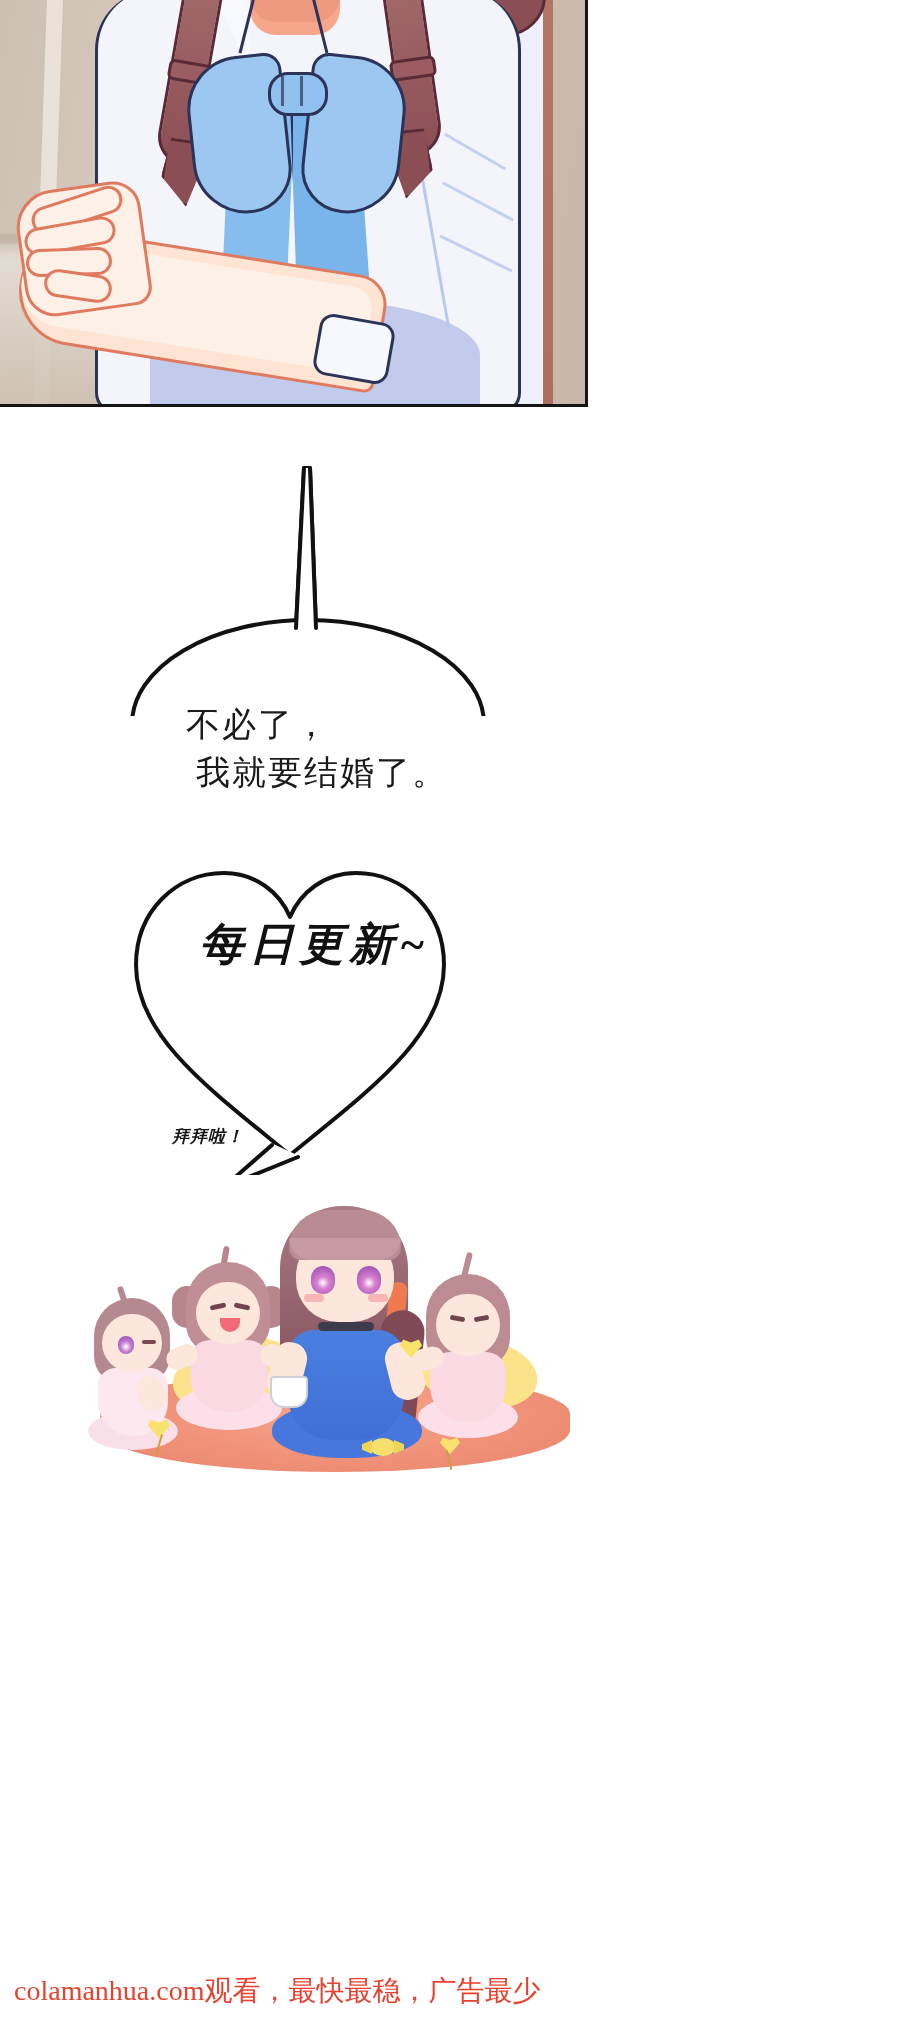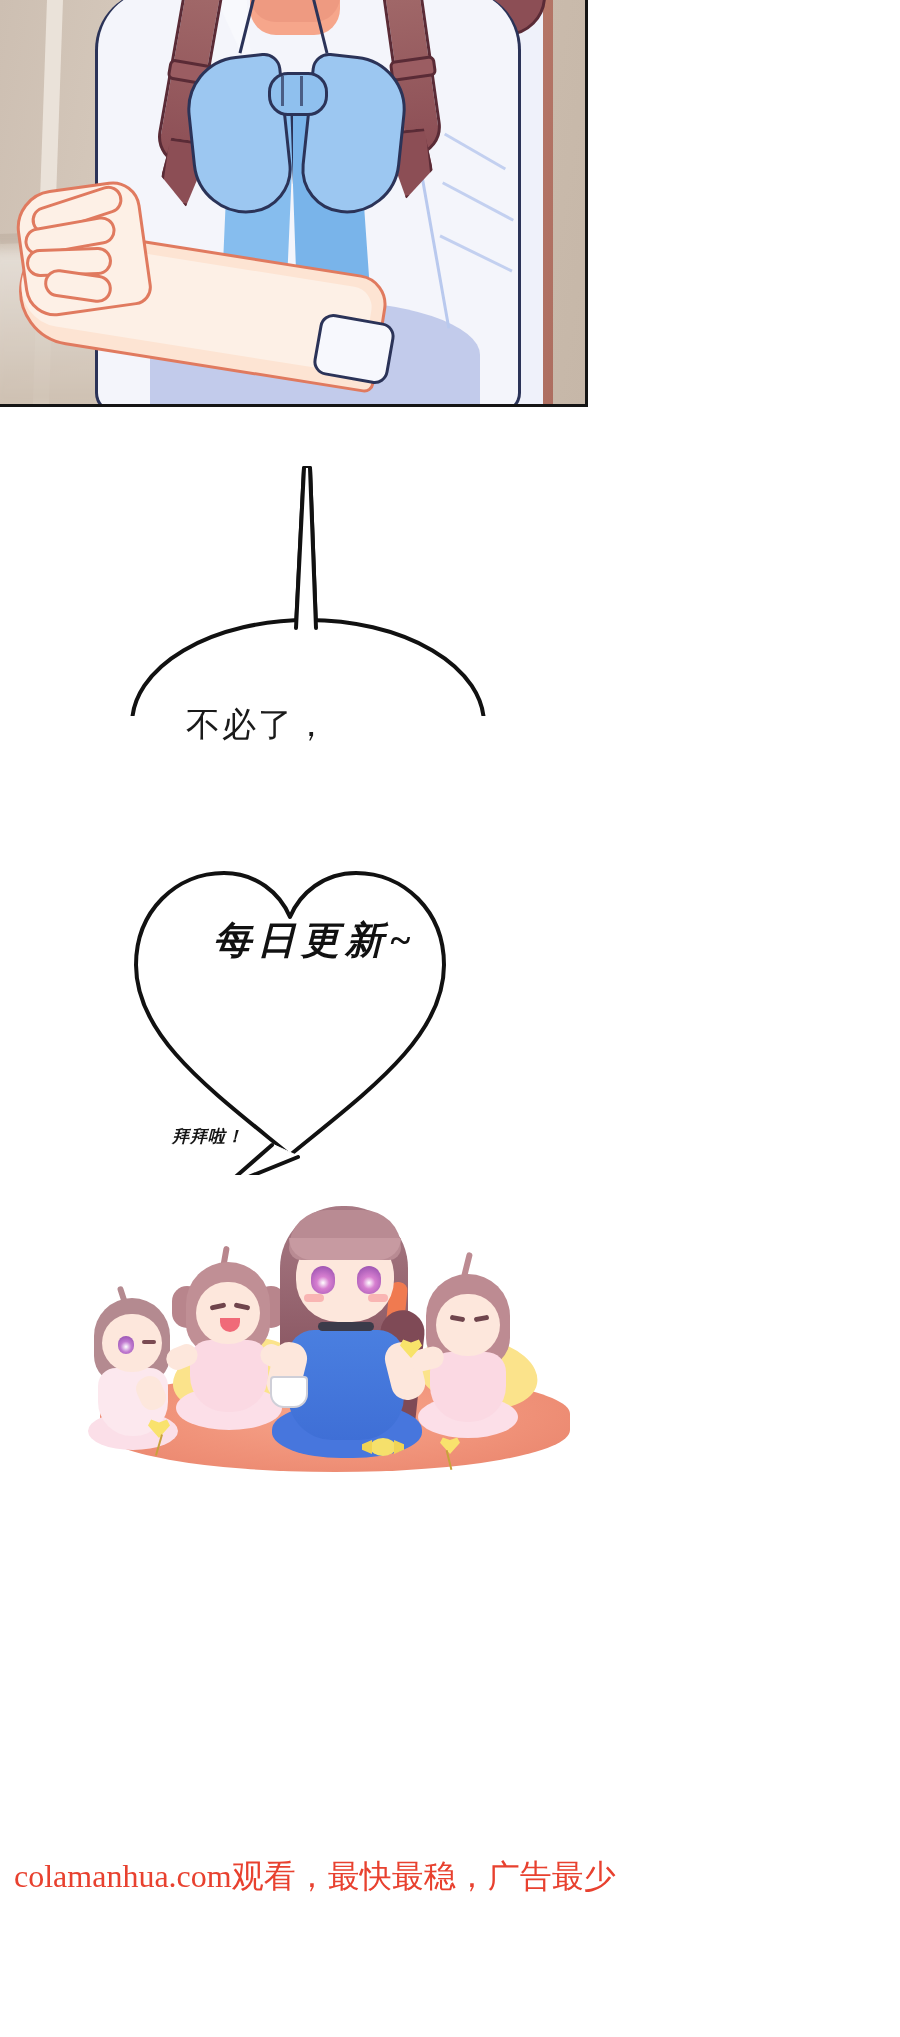--- a/index.html
+++ b/index.html
@@ -123,21 +123,21 @@
     position:absolute;left:186px;top:700px;width:290px;
     font-size:34px;line-height:1.42;color:#1a1a1a;letter-spacing:2px;
     font-family:"Liberation Sans","DejaVu Sans",sans-serif;
   }
   .bubble-text .l2{padding-left:10px;display:block;}
 
   
   .heart-wrap{position:absolute;left:120px;top:855px;width:340px;height:310px;}
   .heart-text{
     position:absolute;left:185px;top:915px;width:260px;text-align:center;
-    font-size:38px;color:#111;letter-spacing:6px;font-style:italic;font-weight:bold;
+    font-size:44px;color:#111;letter-spacing:6px;font-style:italic;font-weight:bold;
     font-family:"Liberation Serif","DejaVu Serif",serif;
   }
   .heart-text .hl2{display:block;margin-top:48px;margin-left:14px;}
 
   .byebye{
     position:absolute;left:172px;top:1125px;width:120px;
     font-size:17px;color:#141414;letter-spacing:1px;font-weight:bold;font-style:italic;
     font-family:"Liberation Serif","DejaVu Serif",serif;
   }
 
@@ -243,22 +243,22 @@
   .cd2l{position:absolute;left:282px;top:250px;width:10px;height:14px;background:#f0d455;
     clip-path:polygon(100% 0,100% 100%,0 70%,0 30%);}
   .cd2r{position:absolute;left:314px;top:250px;width:10px;height:14px;background:#f0d455;
     clip-path:polygon(0 0,0 100%,100% 70%,100% 30%);}
   .cd3{position:absolute;left:360px;top:246px;width:20px;height:18px;background:#f9e26d;
     clip-path:polygon(50% 100%,0 38%,14% 8%,50% 22%,86% 8%,100% 38%);}
   .cd3s{position:absolute;left:368px;top:260px;width:2px;height:20px;background:#c8a23c;transform:rotate(-14deg);}
 
   
   .footer{
-    position:absolute;left:14px;top:1855px;width:880px;
-    font-size:32px;color:#e8412f;letter-spacing:0px;white-space:nowrap;
+    position:absolute;left:14px;top:1972px;width:880px;
+    font-size:28px;color:#e8412f;letter-spacing:0px;white-space:nowrap;
     font-family:"Liberation Serif","DejaVu Serif",serif;
   }
 </style>
 </head>
 <body>
 
 <div class="page">
 
   <div class="panel1">
     <div class="bg-wall"></div>
@@ -315,20 +315,21 @@
     <svg width="380" height="250" viewBox="0 0 380 250">
       <path d="M186 2 L178 160 L198 160 L192 2 Z" fill="#ffffff" stroke="#111111" stroke-width="4" stroke-linejoin="round"></path>
       <ellipse cx="190" cy="258" rx="176" ry="104" fill="#ffffff" stroke="#111111" stroke-width="4"></ellipse>
       <path d="M186 2 L178 160 L198 160 L192 2 Z" fill="#ffffff" stroke="none"></path>
       <path d="M186 2 L178 162" fill="none" stroke="#111111" stroke-width="4" stroke-linecap="round"></path>
       <path d="M192 2 L198 162" fill="none" stroke="#111111" stroke-width="4" stroke-linecap="round"></path>
     </svg>
   </div>
   <div class="bubble-text">
     <span>不必了，</span>
+    <span class="l2">我就要结婚了。</span>
   </div>
 
   <div class="heart-wrap">
     <svg width="340" height="320" viewBox="0 0 340 320">
       <path d="M170 300
                C 92 236, 16 182, 16 110
                C 16 56, 56 18, 104 18
                C 136 18, 160 38, 170 62
                C 180 38, 204 18, 236 18
                C 284 18, 324 56, 324 110

